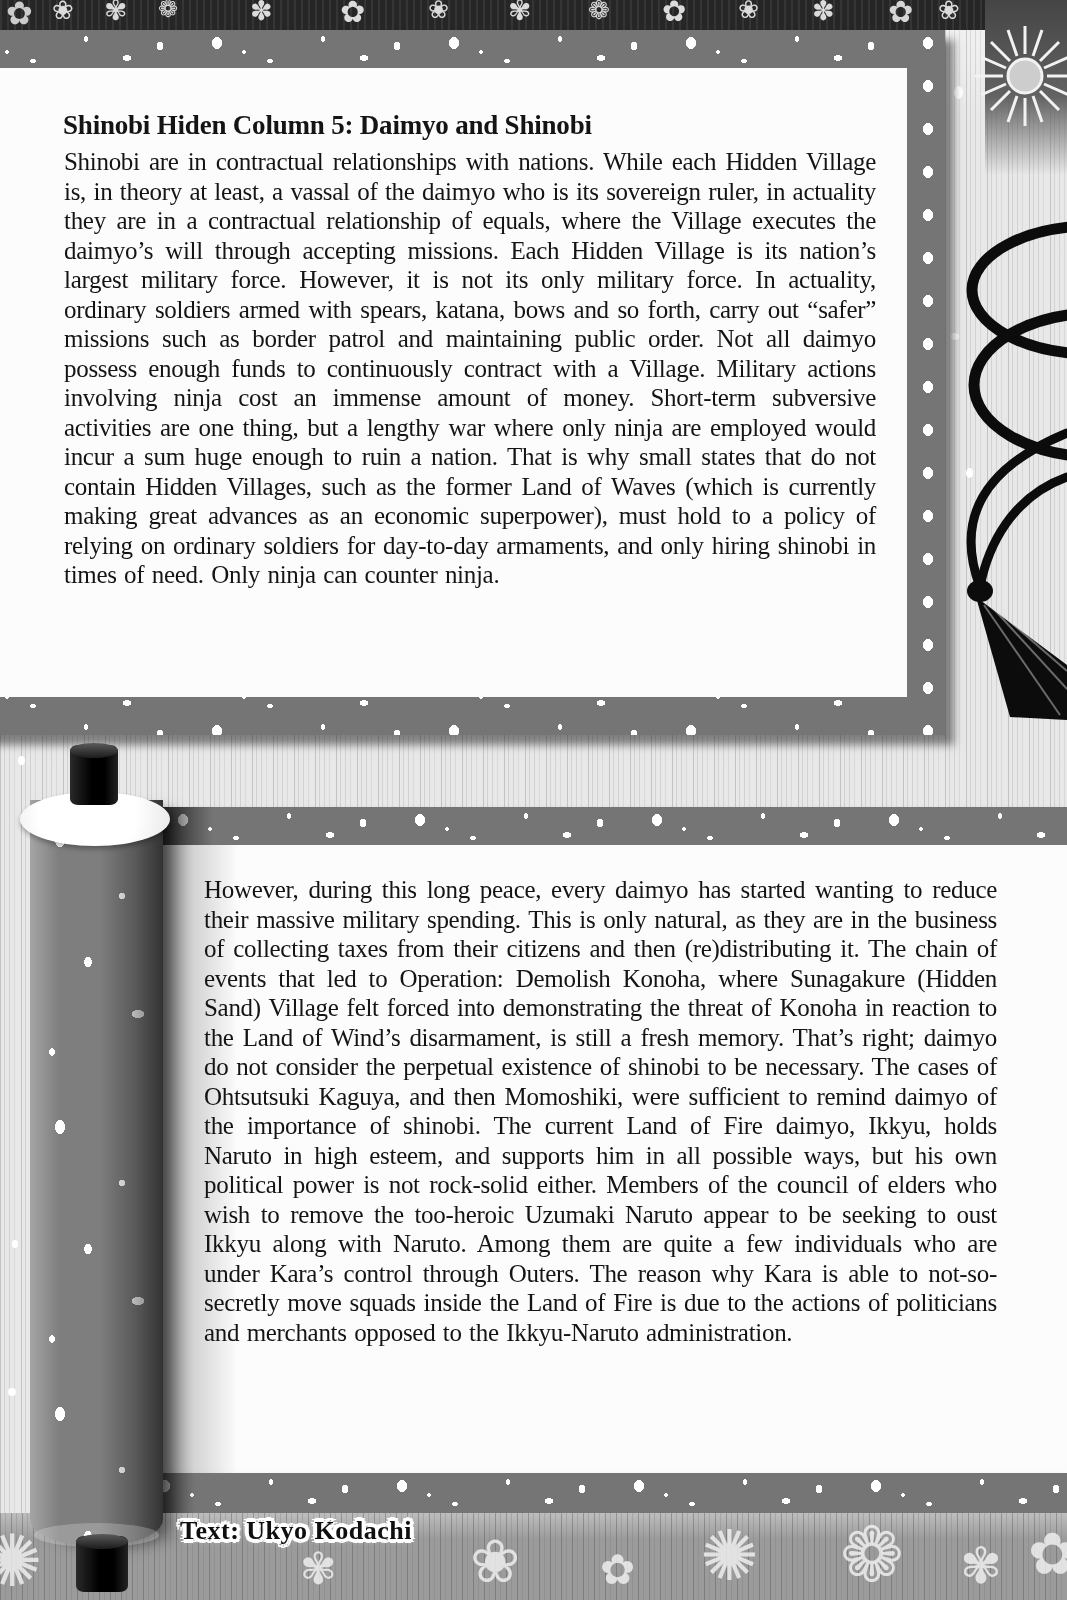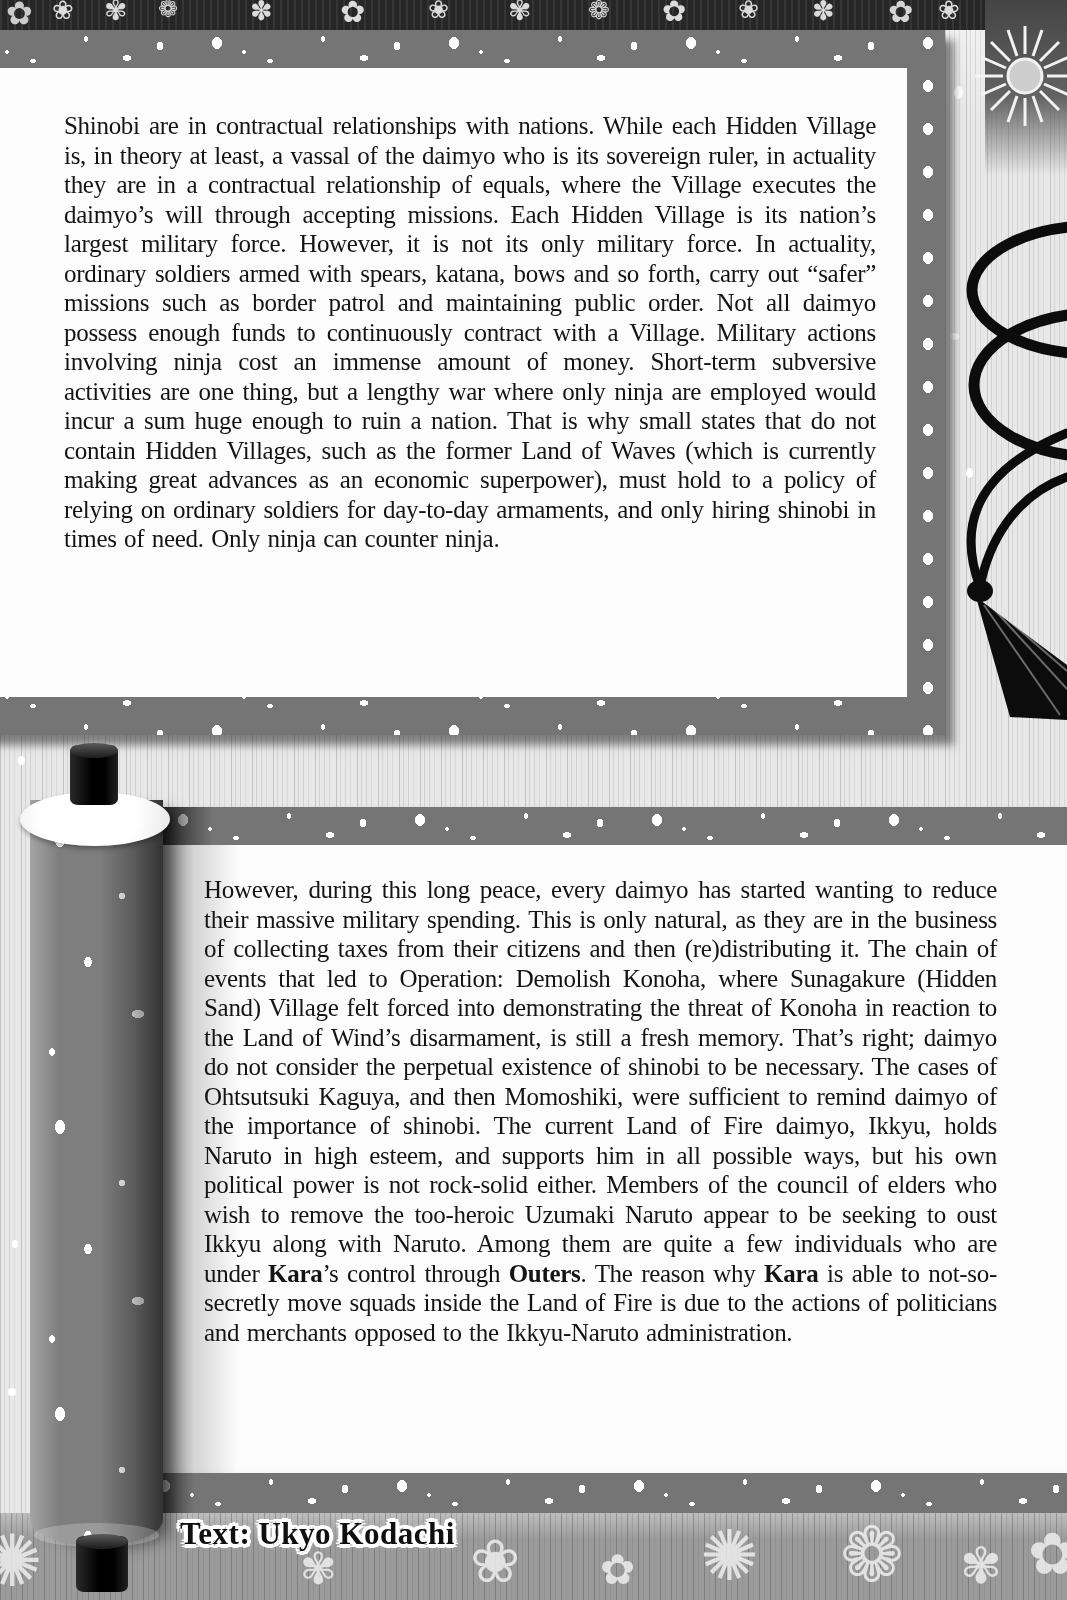--- a/index.html
+++ b/index.html
@@ -76,21 +76,21 @@
   }
   .scroll-paper{position:absolute;left:158px;top:845px;width:909px;height:628px;background:var(--paper_white,#fcfcfc);}
   .scroll-paper::before{
     content:'';position:absolute;left:0;top:0;bottom:0;width:80px;
     background:linear-gradient(to right,rgba(0,0,0,.5),rgba(0,0,0,.16) 45%,rgba(0,0,0,0));
   }
   .scroll-text{
     position:relative;padding:30px 70px 0 46px;color:var(--ink,#141414);
     font-size:25px;line-height:29.5px;text-align:justify;letter-spacing:-.3px;word-spacing:1.5px;
   }
-  .scroll-text .b{font-weight:bold;}
+  .scroll-text .b{font-weight:normal;}
   
   .roller-body{
     position:absolute;left:30px;top:800px;width:133px;height:745px;
     background-color:#7e7e7e;
     background-image:
       linear-gradient(to right,rgba(255,255,255,.30),rgba(255,255,255,0) 22%,rgba(0,0,0,0) 52%,rgba(0,0,0,.28) 78%,rgba(0,0,0,.6) 100%),
       radial-gradient(ellipse 5px 7px at 30px 40px,#fff 99%,transparent 100%),
       radial-gradient(ellipse 3px 3px at 92px 96px,#fff 99%,transparent 100%),
       radial-gradient(ellipse 4px 5px at 58px 162px,#fff 99%,transparent 100%),
       radial-gradient(ellipse 6px 4px at 108px 214px,#fff 99%,transparent 100%),
@@ -116,21 +116,21 @@
   }
   .roller-axle::before{
     content:'';position:absolute;left:0;right:0;top:-2px;height:15px;border-radius:50%;
     background:linear-gradient(#5a5a5a,#1c1c1c);
   }
   .roller-axle-top{left:70px;top:745px;height:60px;}
   .roller-axle-bottom{left:76px;top:1536px;width:52px;height:56px;}
   
   .credit{
     position:absolute;left:180px;top:1516px;
-    font-size:31px;font-weight:bold;color:#0f0f0f;letter-spacing:.5px;
+    font-size:26px;font-weight:bold;color:#0f0f0f;letter-spacing:.5px;
     text-shadow:-3px -3px 0 #fff,3px -3px 0 #fff,-3px 3px 0 #fff,3px 3px 0 #fff,
                  0 -4px 0 #fff,0 4px 0 #fff,-4px 0 0 #fff,4px 0 0 #fff,0 0 7px #fff;
   }
 </style>
 </head>
 <body>
 
 <div class="stage">
 
   <div class="wood-bg"></div>
@@ -202,20 +202,21 @@
     <g stroke="#dcdcdc" stroke-width="2" opacity=".45">
       <line x1="44" y1="390" x2="120" y2="500"></line>
       <line x1="52" y1="392" x2="127" y2="474"></line>
       <line x1="60" y1="398" x2="127" y2="456"></line>
     </g>
   </svg>
 
   <div class="column-panel speckled">
     <div class="column-inner">
       <div class="column-text">
+        <h1 class="column-title">Shinobi Hiden Column 5: Daimyo and Shinobi</h1>
         <p class="column-body">Shinobi are in contractual relationships with nations. While each Hidden Village is, in theory at least, a vassal of the daimyo who is its sovereign ruler, in actuality they are in a contractual relationship of equals, where the Village executes the daimyo’s will through accepting missions. Each Hidden Village is its nation’s largest military force. However, it is not its only military force. In actuality, ordinary soldiers armed with spears, katana, bows and so forth, carry out “safer” missions such as border patrol and maintaining public order. Not all daimyo possess enough funds to continuously contract with a Village. Military actions involving ninja cost an immense amount of money. Short-term subversive activities are one thing, but a lengthy war where only ninja are employed would incur a sum huge enough to ruin a nation. That is why small states that do not contain Hidden Villages, such as the former Land of Waves (which is currently making great advances as an economic superpower), must hold to a policy of relying on ordinary soldiers for day-to-day armaments, and only hiring shinobi in times of need. Only ninja can counter ninja.</p>
       </div>
     </div>
   </div>
 
   <div class="scroll-band scroll-band-top speckled"></div>
   <div class="scroll-paper">
     <div class="scroll-text"><span>However, during this long peace, every daimyo has started wanting to reduce their massive military spending. This is only natural, as they are in the business of collecting taxes from their citizens and then (re)distributing it. The chain of events that led to Operation: Demolish Konoha, where Sunagakure (Hidden Sand) Village felt forced into demonstrating the threat of Konoha in reaction to the Land of Wind’s disarmament, is still a fresh memory. That’s right; daimyo do not consider the perpetual existence of shinobi to be necessary. The cases of Ohtsutsuki Kaguya, and then Momoshiki, were sufficient to remind daimyo of the importance of shinobi. The current Land of Fire daimyo, Ikkyu, holds Naruto in high esteem, and supports him in all possible ways, but his own political power is not rock-solid either. Members of the council of elders who wish to remove the too-heroic Uzumaki Naruto appear to be seeking to oust Ikkyu along with Naruto. Among them are quite a few individuals who are under </span><span class="b">Kara</span><span>’s control through </span><span class="b">Outers</span><span>. The reason why </span><span class="b">Kara</span><span> is able to not-so-secretly move squads inside the Land of Fire is due to the actions of politicians and merchants opposed to the Ikkyu-Naruto administration.</span></div>
   </div>
   <div class="scroll-band scroll-band-bottom speckled"></div>

